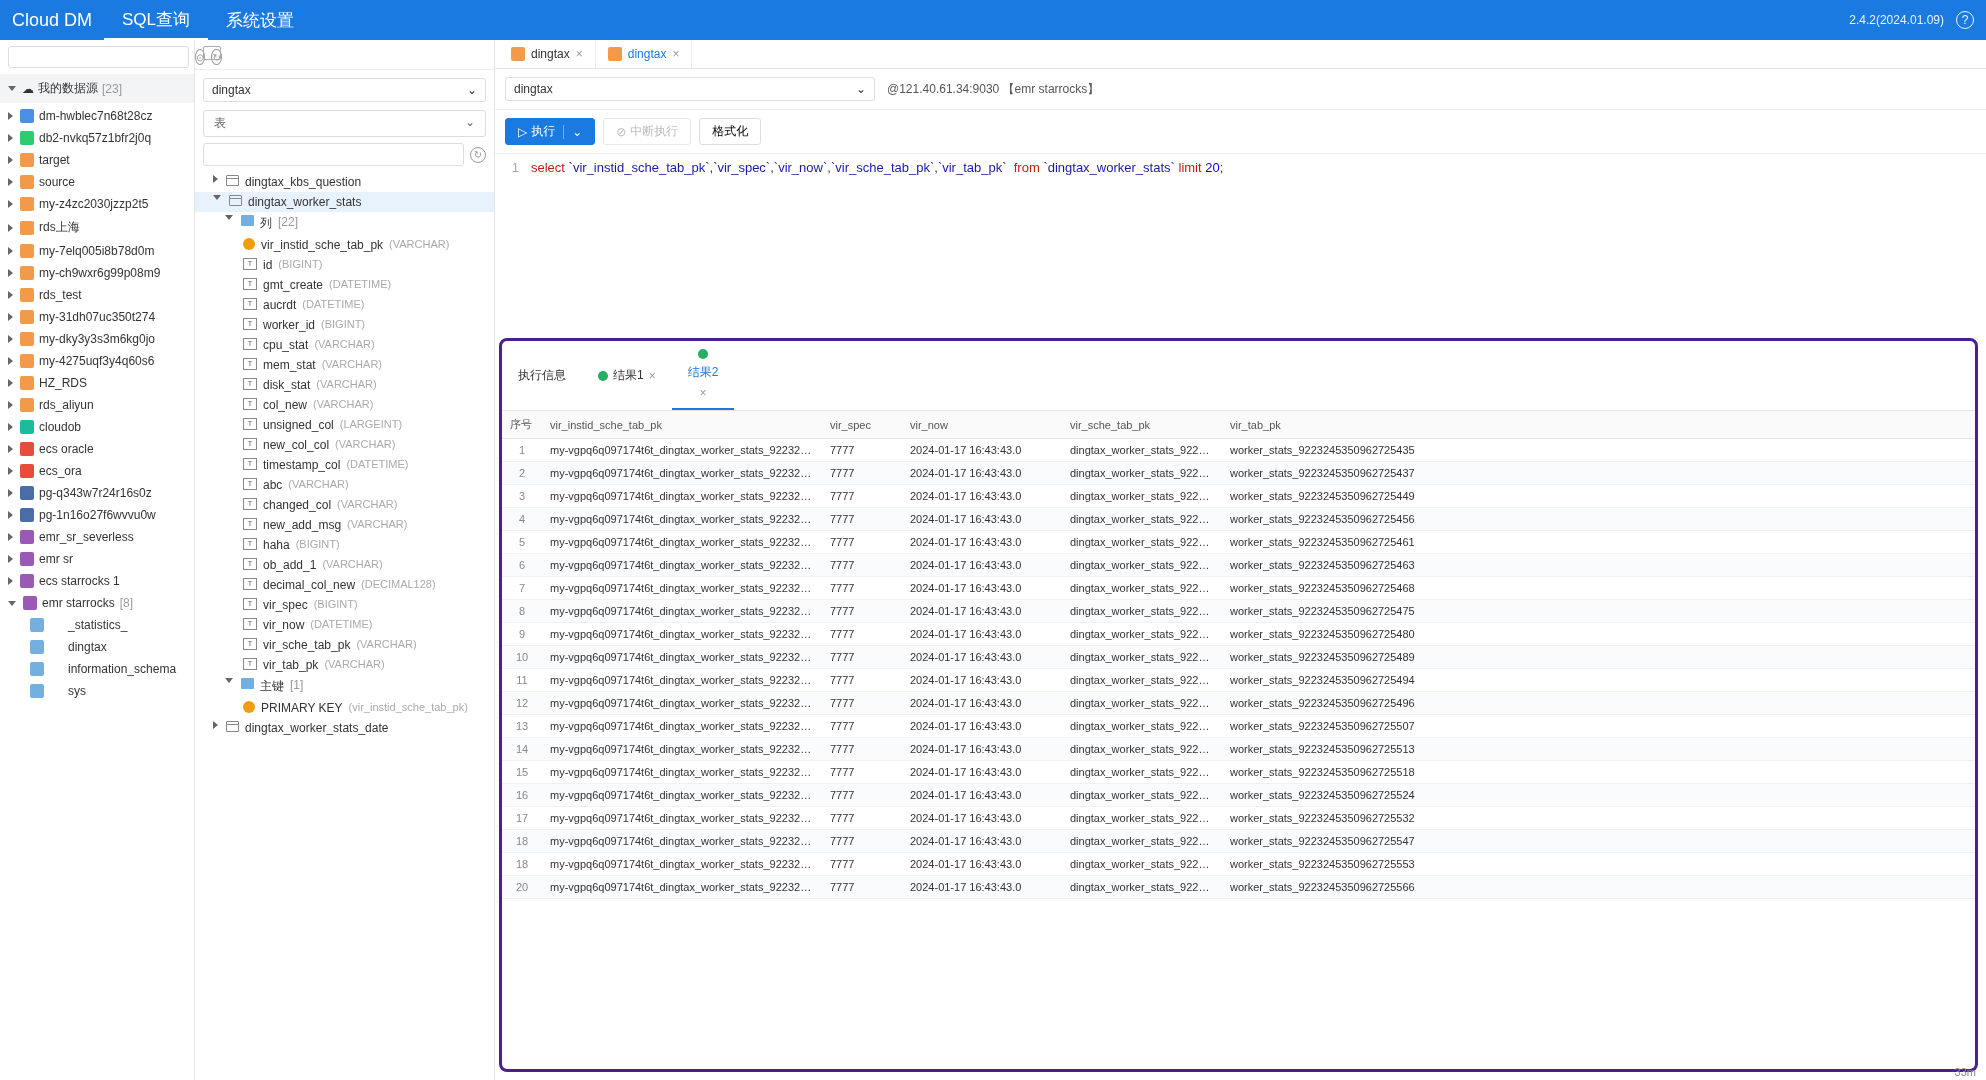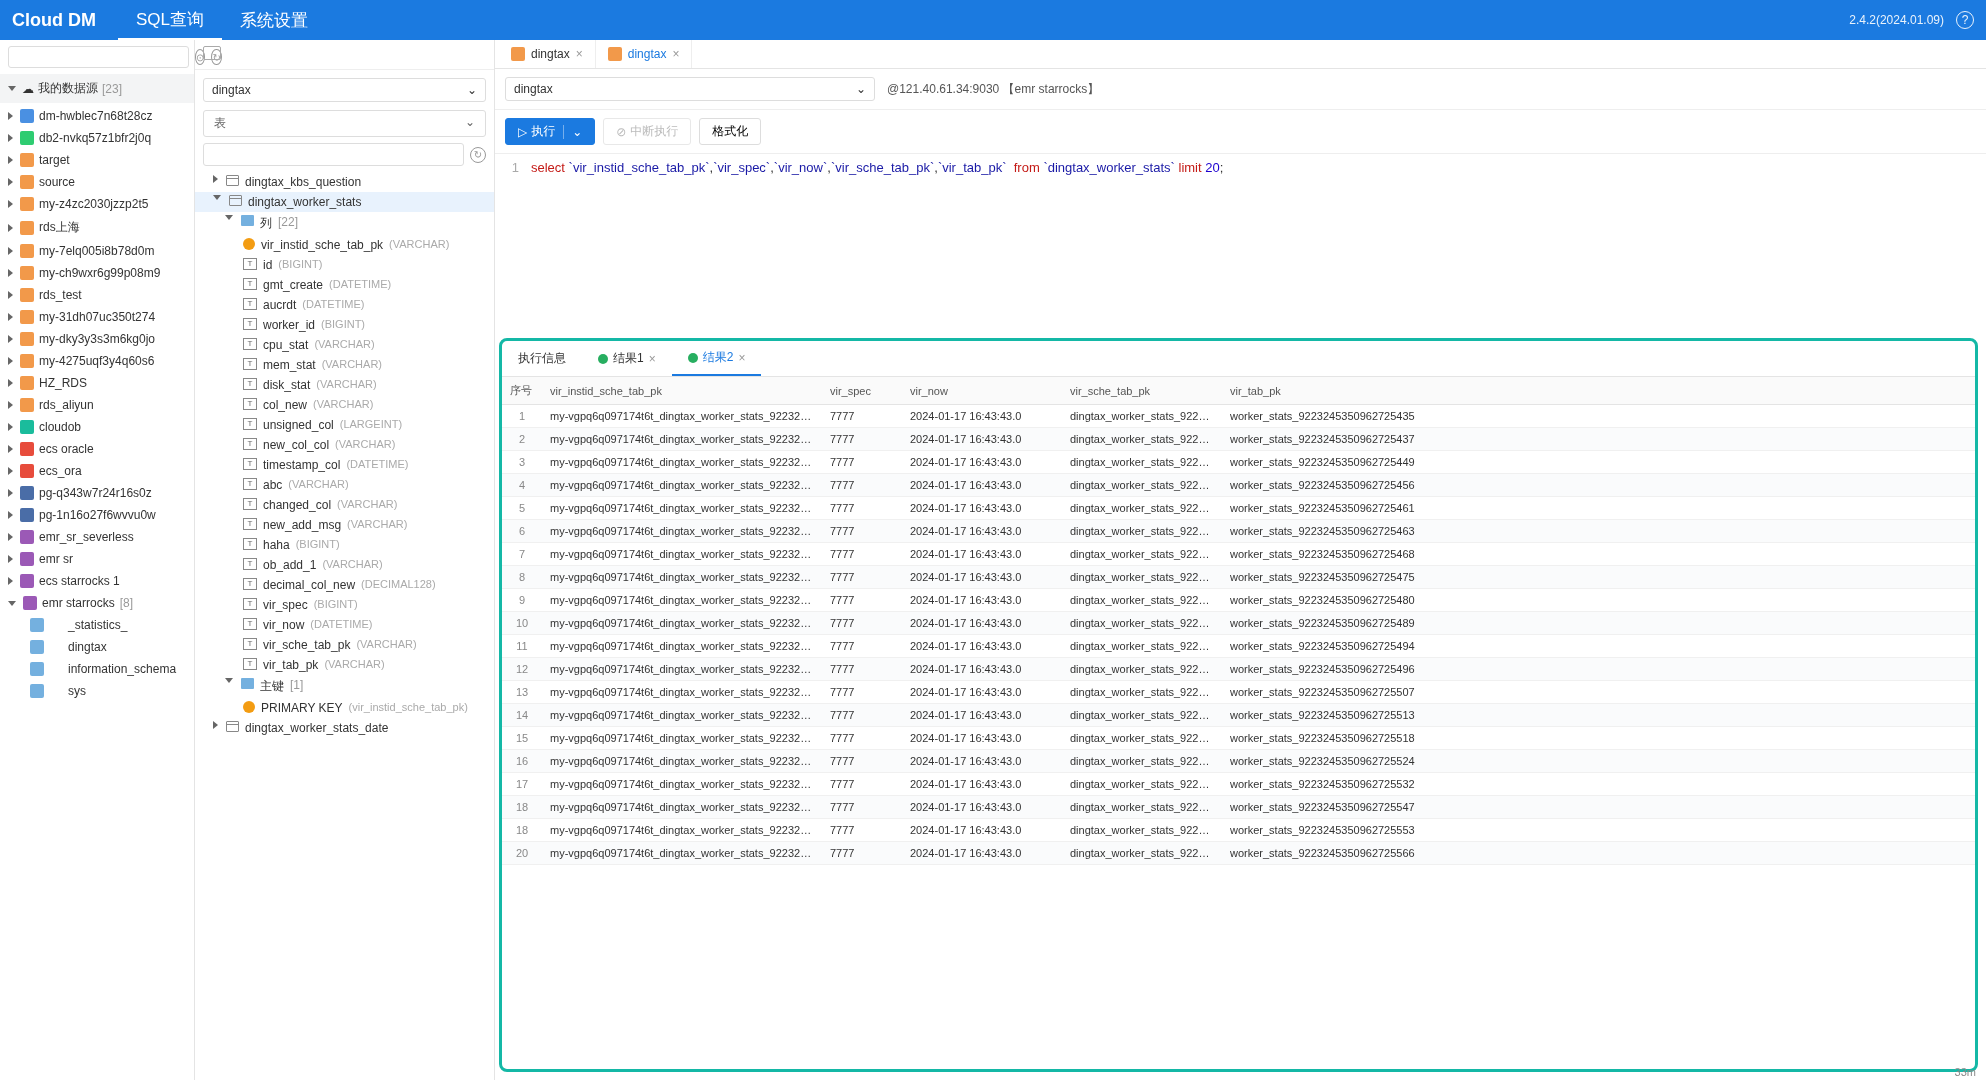--- a/index.html
+++ b/index.html
@@ -1,20 +1,20 @@
 <!DOCTYPE html>
 <html><head>
 <meta charset="utf-8">
 <style>
 * { box-sizing: border-box; margin: 0; padding: 0; font-family: -apple-system, BlinkMacSystemFont, "Segoe UI", Arial, sans-serif; }
 html, body { width: 100%; height: 100%; overflow: hidden; }
 body { font-size: 12px; color: #333; background: #fff; }
 
 .topbar { height: 40px; background: #1b7ae0; color: #fff; display: flex; align-items: center; padding: 0 12px; }
-.logo { font-size: 18px; font-weight: 700; margin-right: 22px; }
+.logo { font-size: 18px; font-weight: 400; margin-right: 12px; }
 .topnav { display: flex; height: 100%; }
 .topnav-item { padding: 0 18px; display: flex; align-items: center; cursor: pointer; font-size: 17px; }
 .topnav-item.active { border-bottom: 2px solid #fff; font-weight: 500; }
 .top-right { margin-left: auto; display: flex; align-items: center; gap: 12px; font-size: 12px; opacity: .9; }
 .help-icon { width: 18px; height: 18px; border: 1.5px solid #fff; border-radius: 50%; display: flex; align-items: center; justify-content: center; font-size: 12px; }
 
 .main { display: flex; height: calc(100% - 40px); }
 
 .left-panel { width: 195px; border-right: 1px solid #e4e4e4; display: flex; flex-direction: column; }
 .left-search { display: flex; align-items: center; padding: 6px 8px; gap: 6px; }
@@ -64,24 +64,24 @@
 .btn { padding: 4px 12px; border: 1px solid #ddd; border-radius: 3px; cursor: pointer; background: #fff; display: inline-flex; align-items: center; gap: 4px; font-size: 12px; }
 .btn.primary { background: #1b7ae0; color: #fff; border-color: #1b7ae0; }
 .btn.primary .drop { border-left: 1px solid rgba(255,255,255,.4); padding-left: 8px; margin-left: 4px; }
 .btn.disabled { color: #bbb; border-color: #e8e8e8; }
 .editor { position: relative; padding: 6px 0; font-family: Consolas, monospace; font-size: 13px; height: 180px; overflow: auto; }
 .editor-line { display: flex; }
 .gutter { width: 36px; text-align: right; color: #aaa; padding-right: 12px; user-select: none; }
 .code { flex: 1; white-space: pre; }
 .kw { color: #c41a16; font-weight: 500; } .str { color: #1a1aa6; } .num { color: #1c00cf; }
 
-.results { flex: 1; display: flex; flex-direction: column; border: 3px solid #14b8a6; border-radius: 8px; margin: 4px 8px 8px 4px; overflow: hidden; }
+.results { flex: 1; display: flex; flex-direction: column; border: 3px solid #4c1d95; border-radius: 8px; margin: 4px 8px 8px 4px; overflow: hidden; }
 .result-tabs { display: flex; border-bottom: 1px solid #e4e4e4; }
 .result-tab { padding: 8px 16px; cursor: pointer; display: flex; align-items: center; gap: 5px; font-size: 12px; }
-.result-tab.active { color: #1b7ae0; border-bottom: 2px solid #1b7ae0; }
+.result-tab.active { color: #1b7ae0; border-bottom: 2px solid #1b7ae0; flex-direction: column; }
 .ok-dot { width: 10px; height: 10px; background: #27ae60; border-radius: 50%; display: inline-block; }
 .result-tab .close { color: #999; }
 .sql-bar { padding: 6px 10px; background: #f5f6f7; font-size: 11px; color: #555; border-bottom: 1px solid #eee; }
 .sql-bar b { color: #333; }
 .table-wrap { flex: 1; overflow: auto; }
 table.result { width: 100%; border-collapse: collapse; font-size: 11px; }
 table.result th { background: #fafafa; text-align: left; padding: 6px 8px; border-bottom: 1px solid #e4e4e4; font-weight: 400; color: #555; position: sticky; top: 0; }
 table.result td { padding: 5px 8px; border-bottom: 1px solid #f0f0f0; white-space: nowrap; overflow: hidden; text-overflow: ellipsis; }
 table.result tr:nth-child(even) td { background: #fafbfc; }
 .col-idx { width: 40px; text-align: center; color: #888; }

